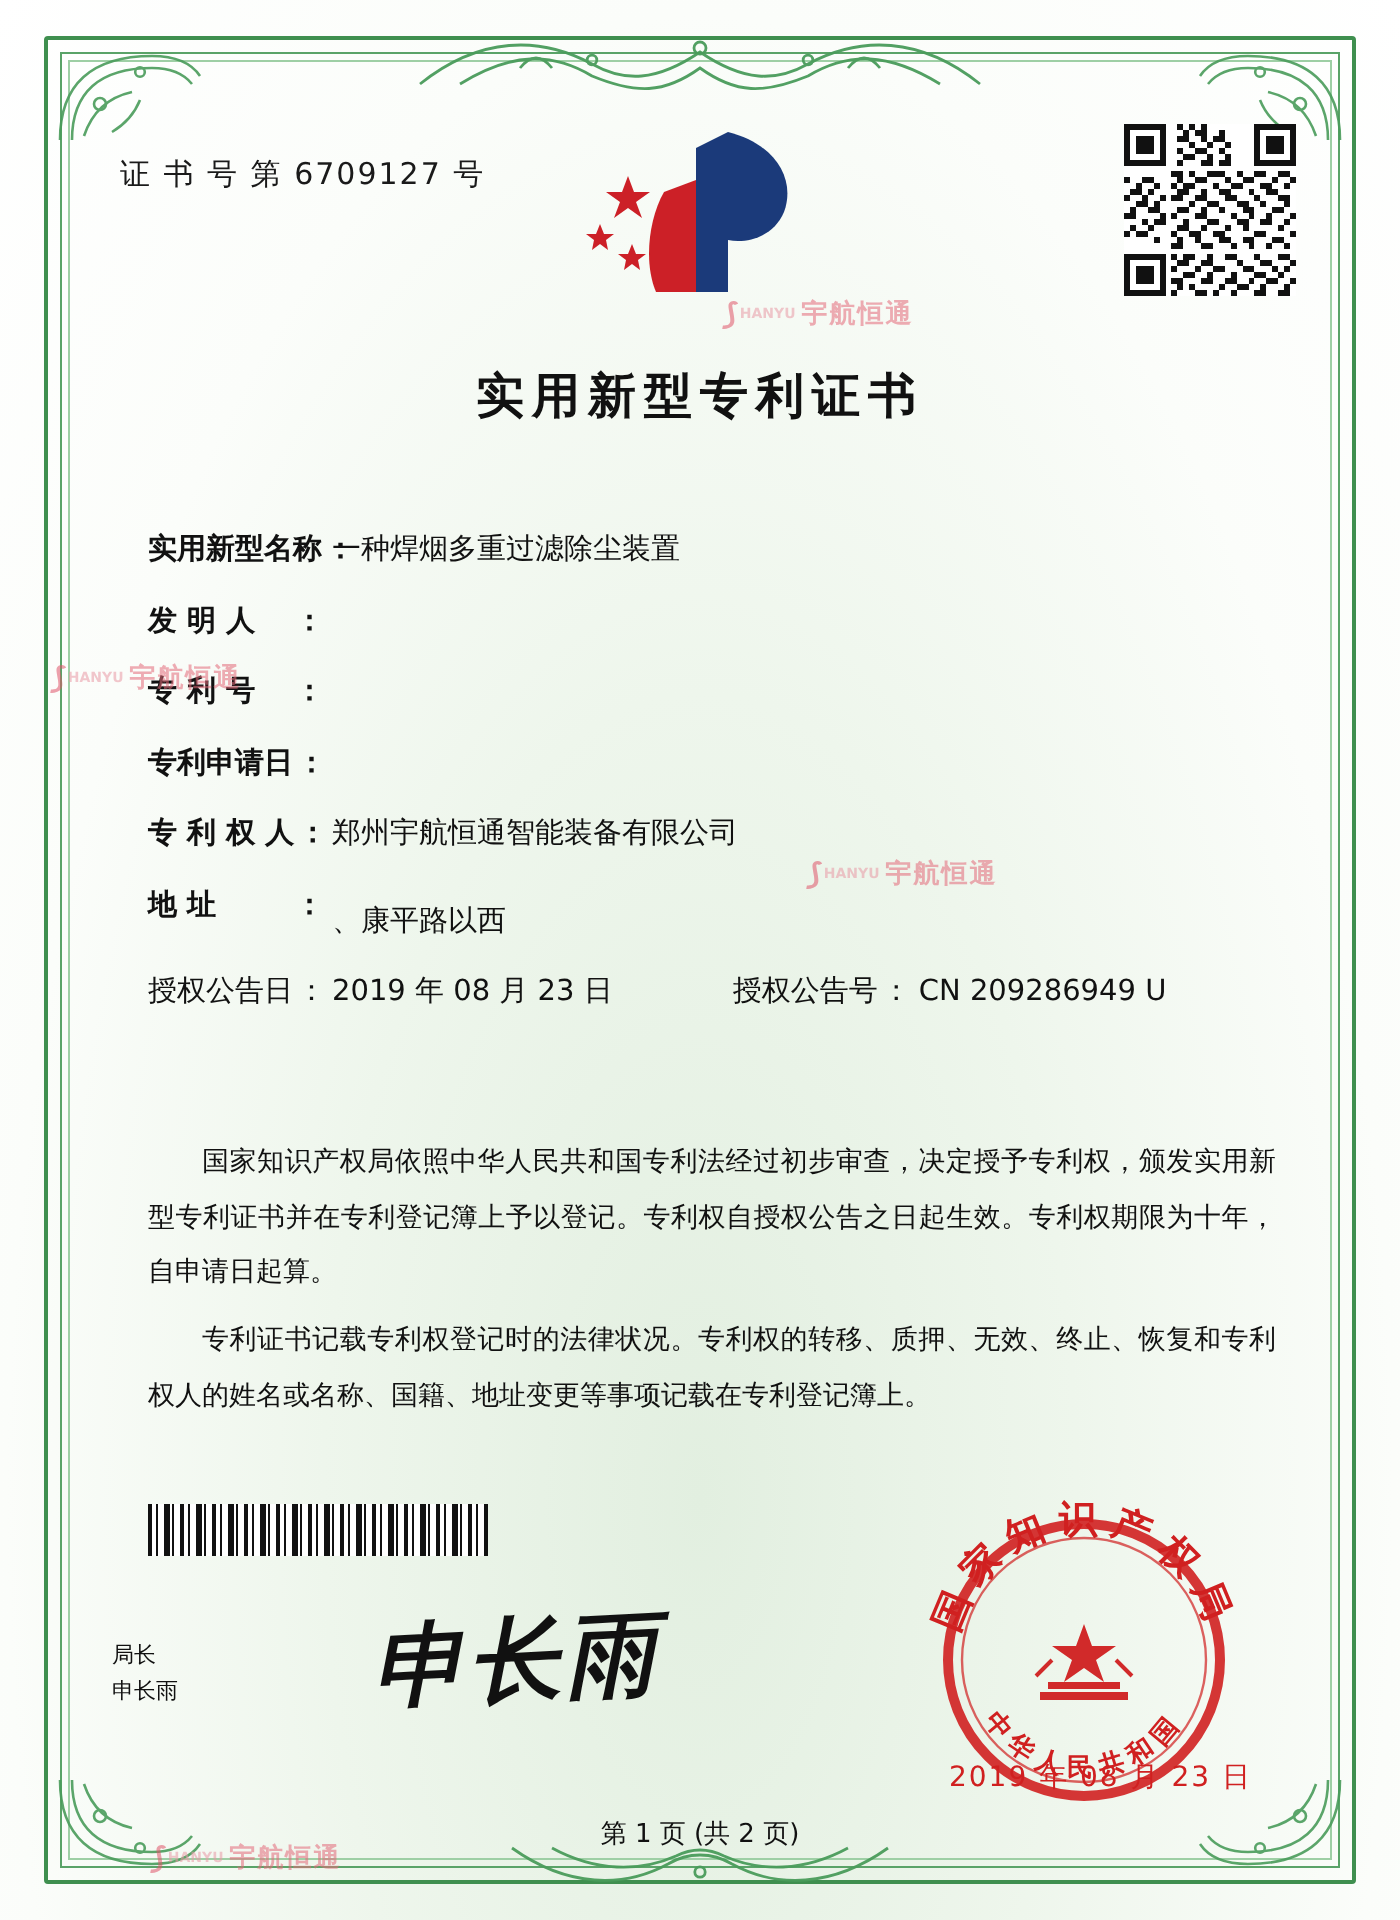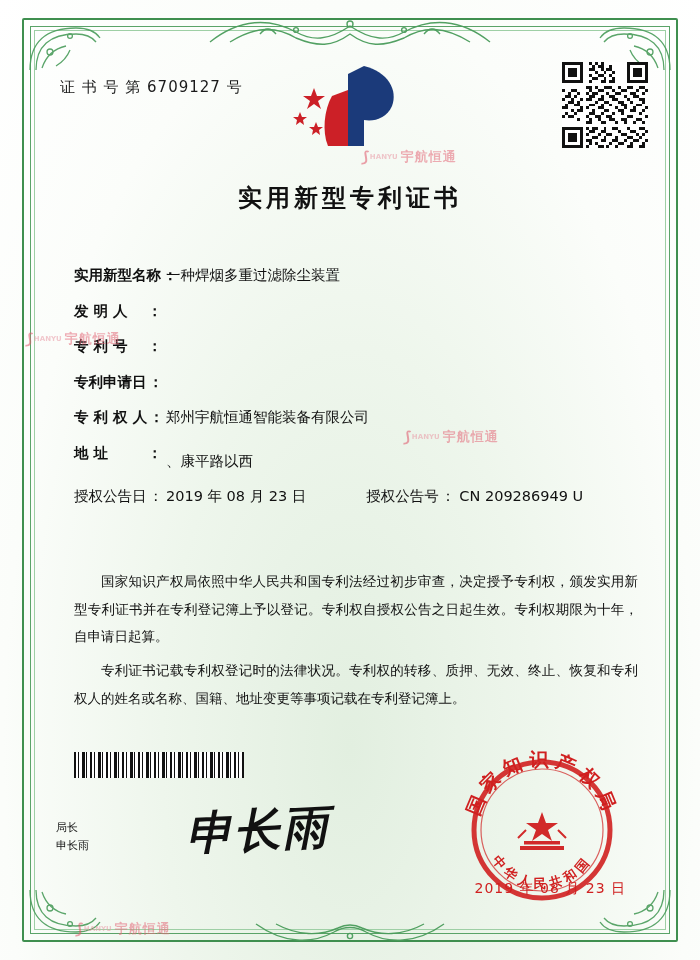--- a/index.html
+++ b/index.html
@@ -521,20 +521,21 @@
       <g transform="translate(86,88)" fill="#d02020" opacity="0.95">
         <polygon points="0,-20 4,-9 16,-9 6,-2 10,9 0,2 -10,9 -6,-2 -16,-9 -4,-9"></polygon>
         <rect x="-22" y="14" width="44" height="4"></rect>
         <rect x="-18" y="9" width="36" height="3.5"></rect>
         <path d="M-16 -2 l-8 8 M16 -2 l8 8" stroke="#d02020" stroke-width="2" fill="none"></path>
       </g>
     </svg>
   </div>
   <div class="seal-date">2019 年 08 月 23 日</div>
 
+  <div class="footer">第 1 页 (共 2 页)</div>
 
   <div class="wm" style="left:26px;top:330px;">
     <span class="mk">⟆</span>
     <span class="sub">HANYU</span>
     <span class="tx">宇航恒通</span>
   </div>
   <div class="wm" style="left:362px;top:148px;">
     <span class="mk">⟆</span>
     <span class="sub">HANYU</span>
     <span class="tx">宇航恒通</span>

